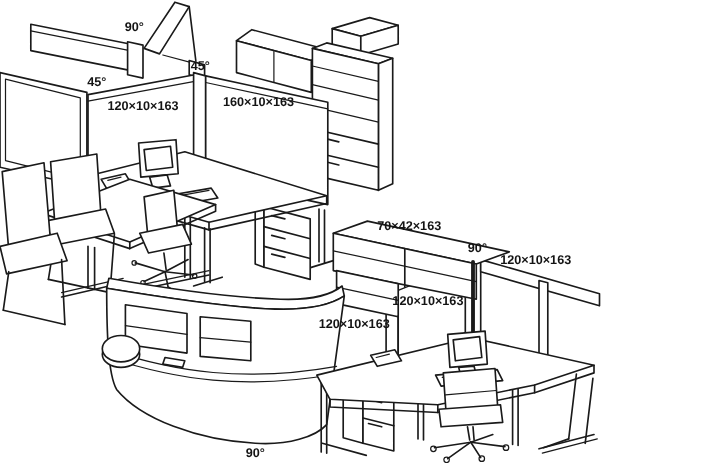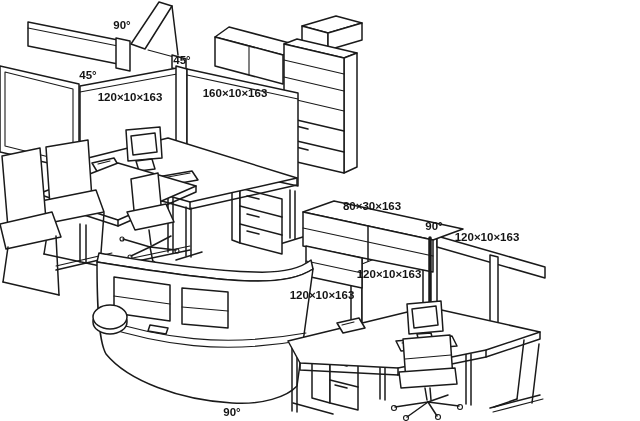--- a/index.html
+++ b/index.html
@@ -279,20 +279,20 @@
           <circle class="thin" cx="460" cy="407" r="2.5"></circle>
     </g>
   </g>
 </svg>
 
   <div class="lbl" style="left:122px;top:26px">90°</div>
   <div class="lbl" style="left:88px;top:76px">45°</div>
   <div class="lbl" style="left:182px;top:61px">45°</div>
   <div class="lbl" style="left:130px;top:98px">120×10×163</div>
   <div class="lbl" style="left:235px;top:94px">160×10×163</div>
-  <div class="lbl" style="left:372px;top:207px">80×30×163</div>
+  <div class="lbl" style="left:372px;top:207px">70×42×163</div>
   <div class="lbl" style="left:434px;top:227px">90°</div>
   <div class="lbl" style="left:487px;top:238px">120×10×163</div>
   <div class="lbl" style="left:389px;top:275px">120×10×163</div>
   <div class="lbl" style="left:322px;top:296px">120×10×163</div>
   <div class="lbl" style="left:232px;top:413px">90°</div>
 
 </div>
 
 </body></html>

